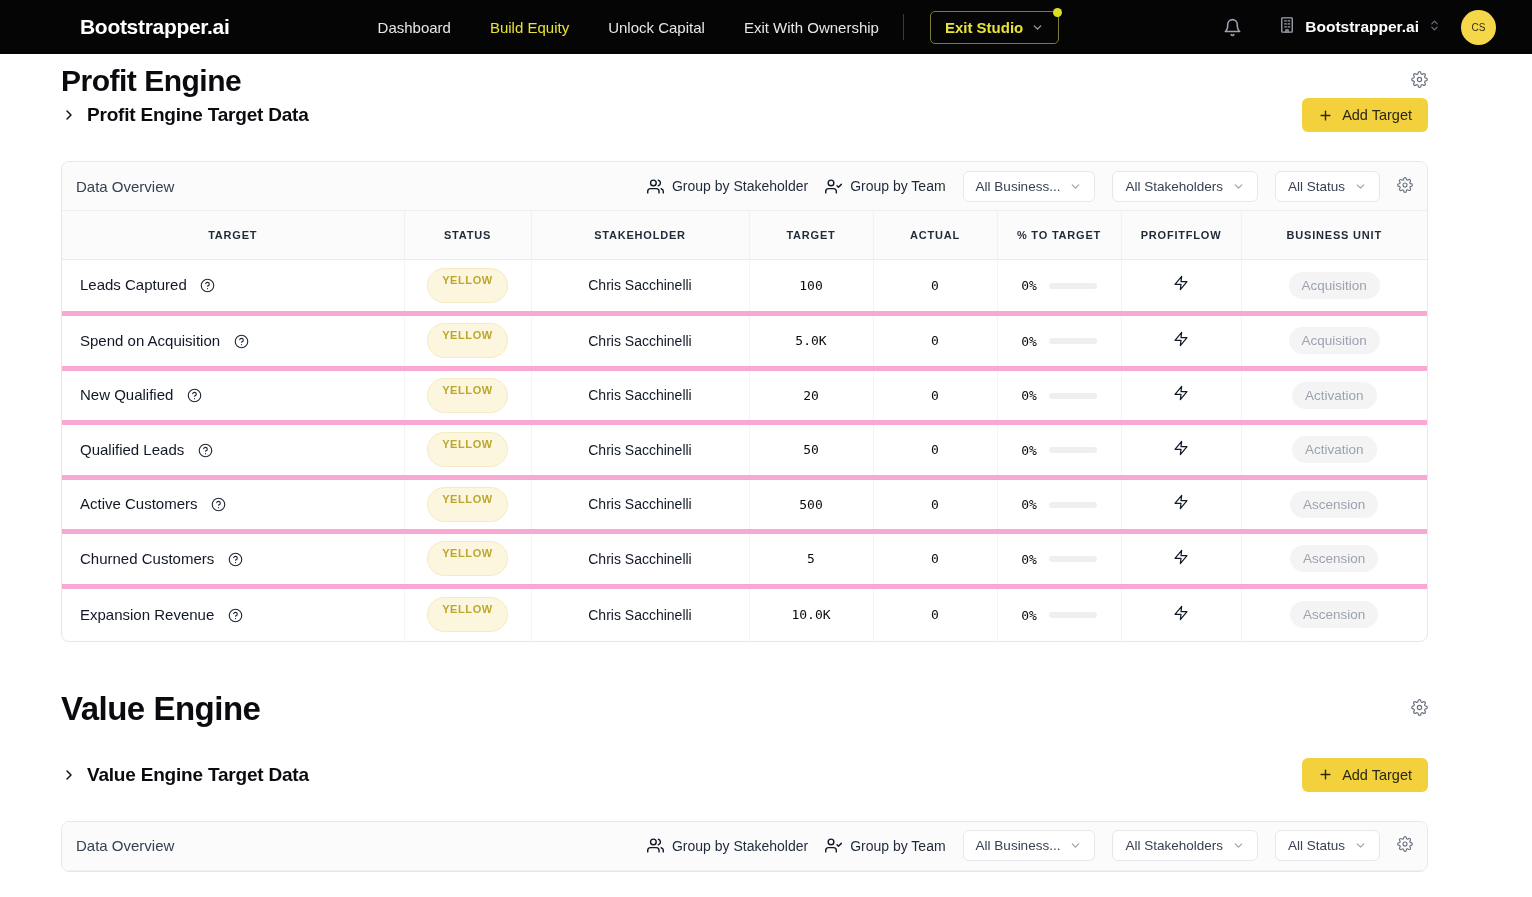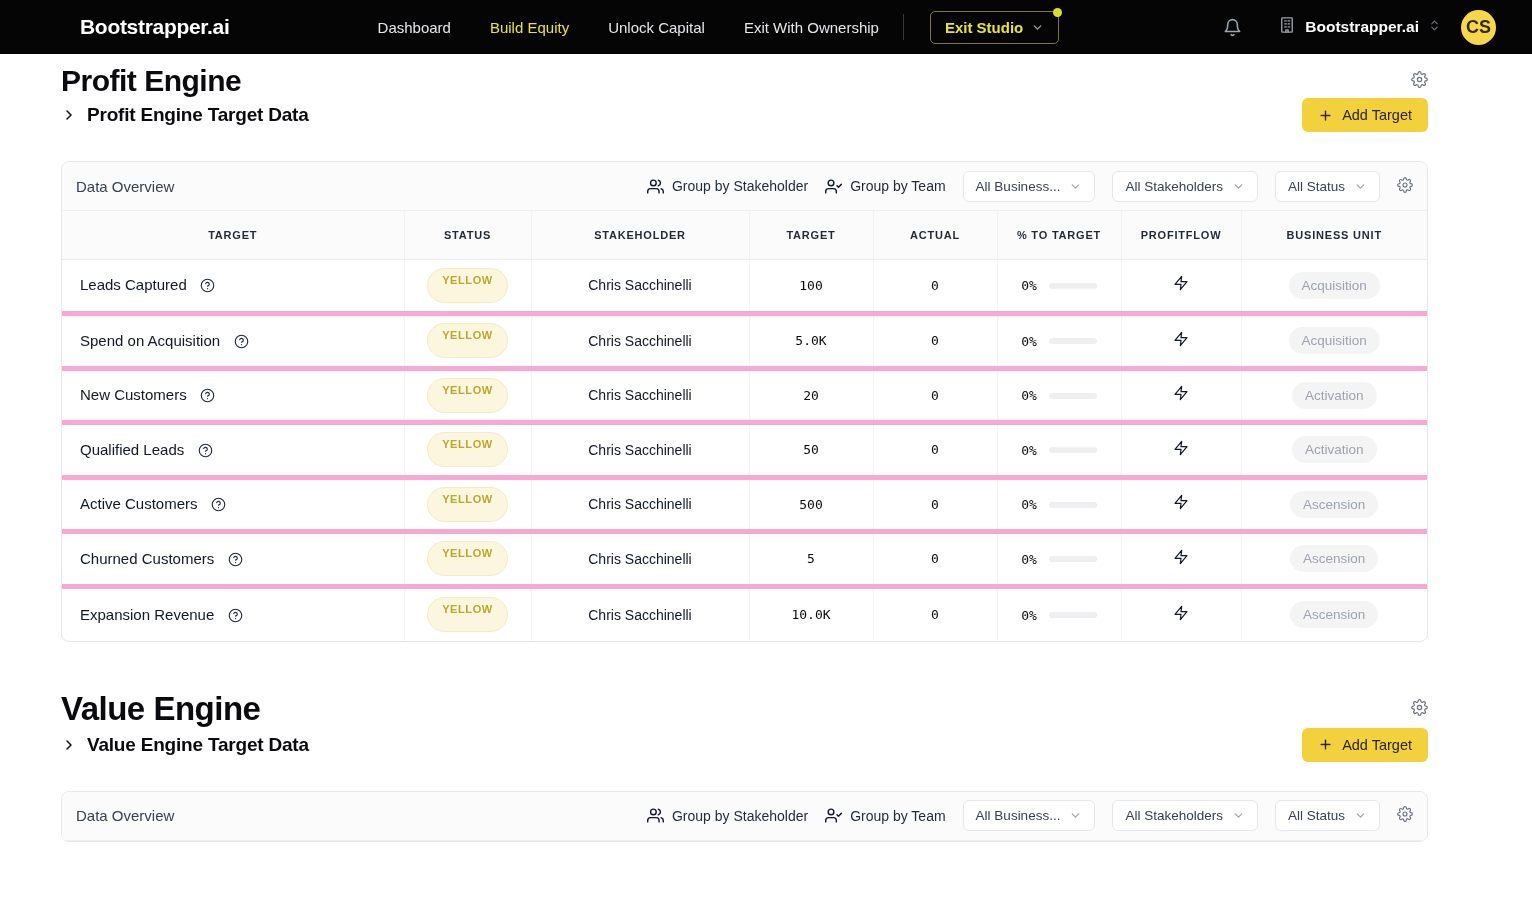--- a/index.html
+++ b/index.html
@@ -21,35 +21,35 @@
   .exit-studio .dot { position: absolute; top: -4px; right: -4px; width: 9px; height: 9px;
     border-radius: 50%; background: #D9E021; }
   .top-right { margin-left: auto; display: flex; align-items: center; }
   .icon-btn { background: none; border: none; cursor: pointer; display: flex; align-items: center; }
   .bell { color: #9CA3AF; margin-right: 36px; }
   .org { display: flex; align-items: center; gap: 9px; cursor: pointer; margin-right: 20px; }
   .org .building { color: #9CA3AF; }
   .org .org-name { color: #fff; font-size: 15.5px; font-weight: 600; }
   .org .updown { color: #6B7280; }
   .avatar { width: 35px; height: 35px; border-radius: 50%; background: #F7D74A; color: #332c13;
-    display: flex; align-items: center; justify-content: center; font-size: 18px; font-weight: 700;
+    display: flex; align-items: center; justify-content: center; font-size: 10px; font-weight: 400;
     cursor: pointer; }
 
   
   .main { margin-left: 61px; width: 1367px; }
   .title-row { display: flex; align-items: center; justify-content: space-between; gap: 36px; }
   .title-row.first { margin-top: 10px; }
   .title-row.second { margin-top: 48px; }
   h1.engine-title { font-weight: 800; color: #0b0b0f; letter-spacing: -0.5px; }
   .title-row.first h1 { font-size: 30px; }
   .title-row.second h1 { font-size: 33px; }
   .gear { color: #6B7280; background: none; border: none; cursor: pointer; }
 
   .section-row { display: flex; align-items: center; height: 34px; }
-  .title-row.second + .section-row { }
+  .title-row.second + .section-row { margin-top: 30px; }
   .collapse-toggle { display: flex; align-items: center; gap: 10px; cursor: pointer; background: none; border: none; }
   .collapse-toggle .chev { color: #111; display: flex; }
   .collapse-toggle .lbl { font-size: 19px; font-weight: 600; color: #0b0b0f; letter-spacing: -0.2px; }
   .add-target { margin-left: auto; display: flex; align-items: center; gap: 9px; background: #F2D13D;
     color: #2b2713; border: none; border-radius: 6px; height: 34px; padding: 0 16px;
     font-size: 14.5px; font-weight: 500; cursor: pointer; font-family: inherit; }
 
   .panel { margin-top: 29px; border: 1px solid #E6E7EA; border-radius: 8px; overflow: hidden; background: #fff; }
   .panel-toolbar { height: 49px; display: flex; align-items: center; background: #FBFBFC;
     border-bottom: 1px solid #EFEFF1; padding: 0 14px; }
@@ -328,21 +328,21 @@
                 </svg>
       </span>
     </td>
     <td>
       <span class="pill-bu">Acquisition</span>
     </td>
   </tr>
 
   <tr>
     <td>
-      <span class="row-label">New Customers</span>
+      <span class="row-label">New Qualified</span>
       <span class="help">
         <svg width="15" height="15" viewBox="0 0 24 24" fill="none" stroke="currentColor" stroke-width="1.8" stroke-linecap="round" stroke-linejoin="round">
                   <circle cx="12" cy="12" r="10"></circle>
                   <path d="M9.09 9a3 3 0 0 1 5.83 1c0 2-3 3-3 3"></path>
                   <line x1="12" y1="17" x2="12.01" y2="17"></line>
                 </svg>
       </span>
     </td>
     <td>
       <span class="pill-status">YELLOW</span>

